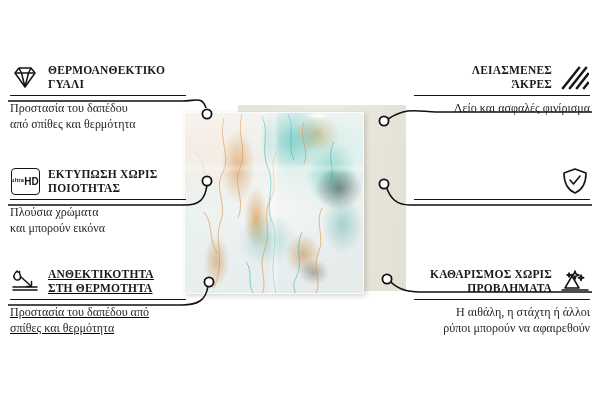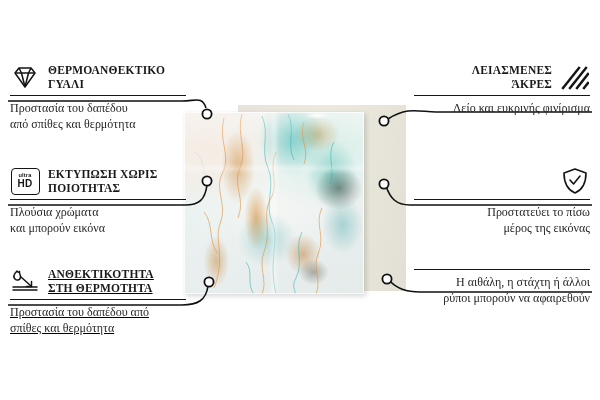--- a/index.html
+++ b/index.html
@@ -164,21 +164,21 @@
     display: flex;
     align-items: center;
     justify-content: center;
   }
   .hd-badge {
     width: 27px;
     height: 25px;
     border: 1.6px solid #141414;
     border-radius: 4px;
     display: flex;
-    flex-direction: column;
+    flex-direction: row;
     align-items: center;
     justify-content: center;
     line-height: 1;
   }
   .hd-ultra {
     font-family: "Liberation Sans", sans-serif;
     font-size: 5.6px;
     font-weight: bold;
     letter-spacing: 0.2px;
     color: #141414;
@@ -316,38 +316,51 @@
             <path d="M9 24 L25 4"></path>
             <path d="M16 24 L27 10"></path>
             <path d="M23 24 L27 19"></path>
           </g>
         </svg>
       </div>
       <div class="feature-title">ΛΕΙΑΣΜΕΝΕΣ
 ΆΚΡΕΣ</div>
     </div>
     <div class="feature-rule"></div>
-    <div class="feature-desc">Λείο και ευκρινής φινίρισμα</div>
+    <div class="feature-desc">Λείο και ασφαλές φινίρισμα</div>
   </div>
 
   <div class="feature feature-right" style="top:166px;">
     <div class="feature-head">
       <div class="ficon">
         <svg width="26" height="28" viewBox="0 0 26 28">
           <g fill="none" stroke="#141414" stroke-width="1.6" stroke-linejoin="round" stroke-linecap="round">
             <path d="M13 2 L24 6 C24 16 20 23 13 26 C6 23 2 16 2 6 Z"></path>
             <path d="M8 13 L11.5 17 L18 9"></path>
           </g>
         </svg>
       </div>
     </div>
     <div class="feature-rule"></div>
-    <div class="feature-desc">Προστατεύει το πίσω
-μέρος της εικόνας</div>
   </div>
 
   <div class="feature feature-right" style="top:266px;">
+    <div class="feature-head">
+      <div class="ficon">
+        <svg width="30" height="26" viewBox="0 0 30 26">
+          <g fill="none" stroke="#141414" stroke-width="1.5" stroke-linejoin="round" stroke-linecap="round">
+            <path d="M5 20 L12 8 L19 20 Z"></path>
+            <path d="M2 22 H28"></path>
+            <path d="M15 3 L16 6 L19 7 L16 8 L15 11 L14 8 L11 7 L14 6 Z"></path>
+            <path d="M21 7 L21.7 9 L23.7 9.7 L21.7 10.4 L21 12.4 L20.3 10.4 L18.3 9.7 L20.3 9 Z"></path>
+            <path d="M9 5 L9.5 6.4 L11 7 L9.5 7.6 L9 9 L8.5 7.6 L7 7 L8.5 6.4 Z"></path>
+          </g>
+        </svg>
+      </div>
+      <div class="feature-title">ΚΑΘΑΡΙΣΜΟΣ ΧΩΡΙΣ
+ΠΡΟΒΛΗΜΑΤΑ</div>
+    </div>
     <div class="feature-rule"></div>
     <div class="feature-desc">Η αιθάλη, η στάχτη ή άλλοι
 ρύποι μπορούν να αφαιρεθούν</div>
   </div>
 
 </div>
 
 </body></html>

